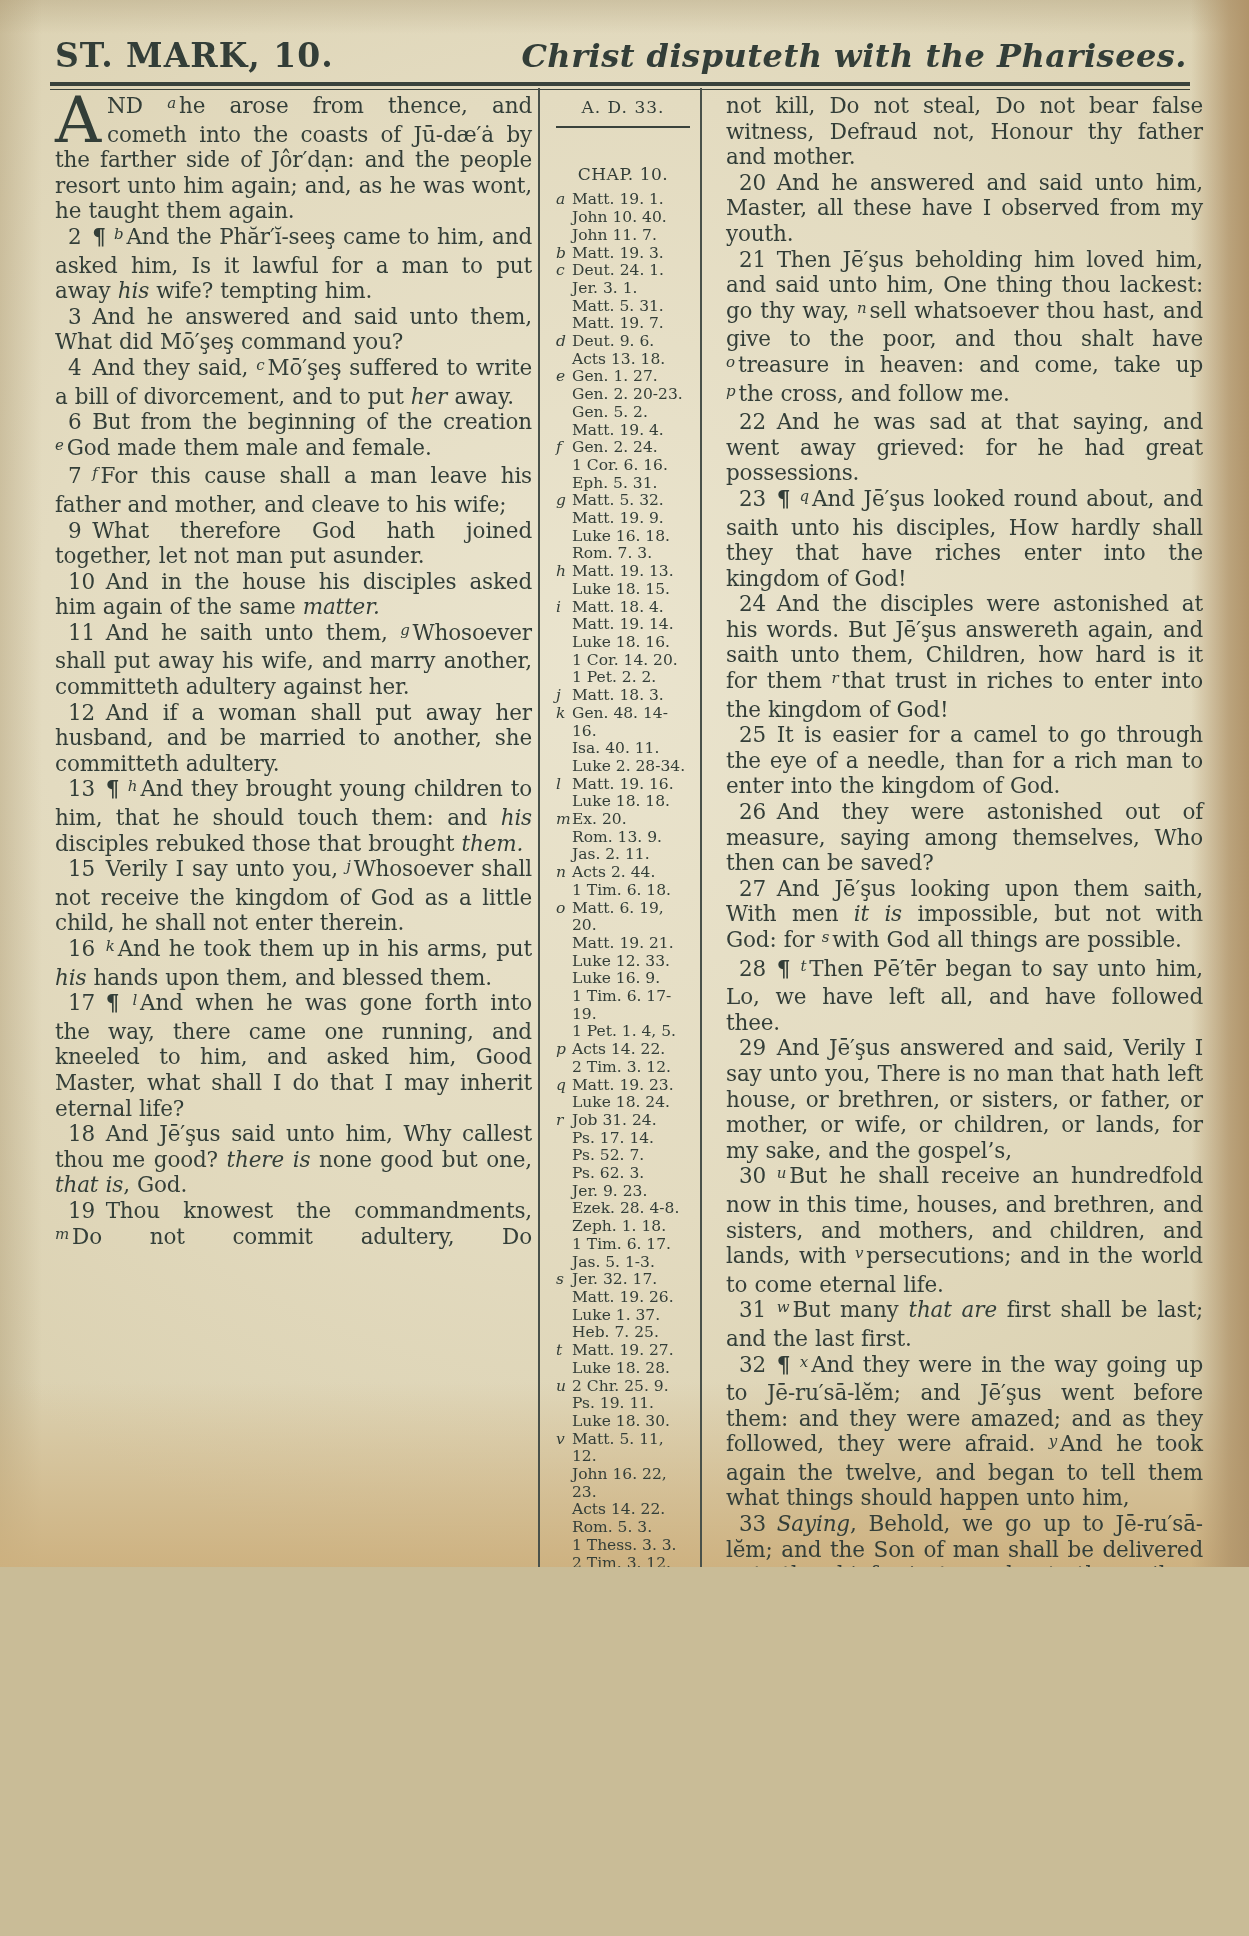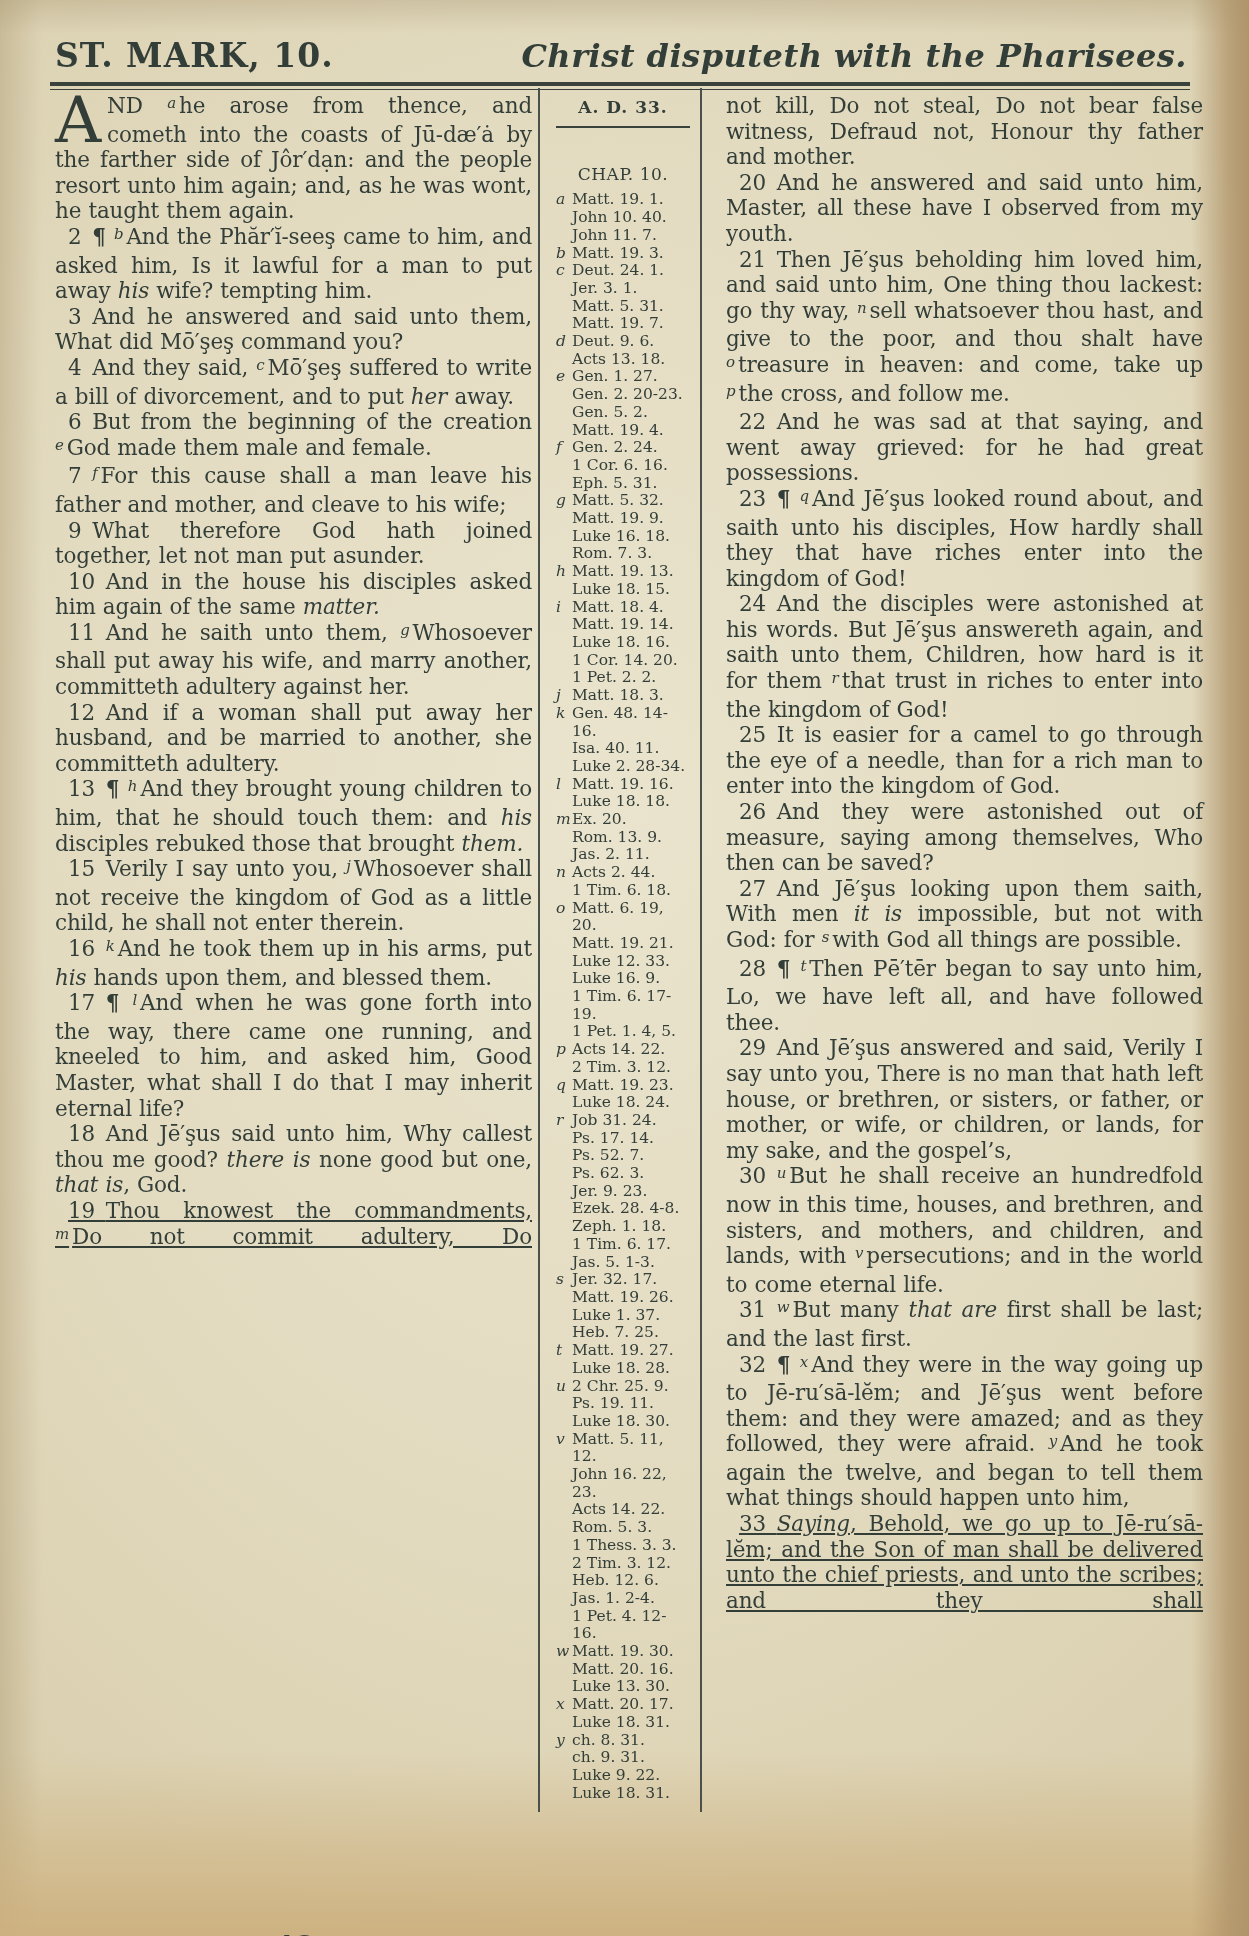--- a/index.html
+++ b/index.html
@@ -1,17 +1,17 @@
 <!DOCTYPE html>
 <html><head>
 <meta charset="utf-8">
 <style>
   html,body{margin:0;padding:0;background:#c9bc97;}
   .page{
-    position:relative;width:1249px;height:1936px;overflow:hidden;
+    position:relative;width:1249px;height:1567px;overflow:hidden;
     font-family:"DejaVu Serif","Liberation Serif",serif;
     color:#333e38;
     background-color:#e3dbbf;
     background-image:
       linear-gradient(to left,#b0946a 0,rgba(176,148,106,.78) 20px,rgba(176,148,106,0) 58px),
       linear-gradient(to top,rgba(205,176,126,.95) 0,rgba(205,176,126,.55) 80px,rgba(205,176,126,0) 185px),
       linear-gradient(to right,rgba(168,148,108,.38) 0,rgba(168,148,108,0) 42px),
       linear-gradient(to bottom,rgba(164,146,108,.32) 0,rgba(164,146,108,0) 34px),
       radial-gradient(ellipse 75% 60% at 48% 42%,#eae4ce 0%,#e3dbc0 60%,#dbd1b1 100%);
   }
@@ -22,28 +22,28 @@
     border-top:4px solid #39423b;border-bottom:1px solid #39423b;}
   .vrule{position:absolute;top:88px;height:1724px;width:2px;background:#49514a;}
   .vrule-1{left:538px;}
   .vrule-2{left:700px;}
   .col{position:absolute;top:93px;font-size:21.5px;line-height:25.6px;text-align:justify;
     letter-spacing:-.15px;word-spacing:.5px;}
   .col-left{left:55px;width:477px;}
   .col-right{left:726px;width:477px;}
   .verse{margin:0;text-indent:13px;}
   .verse.noindent{text-indent:0;}
-  .verse.full-last{text-align-last:justify;text-decoration:underline;}
+  .verse.full-last{text-align-last:justify;}
   .vnum{white-space:pre;}
   .it{font-style:italic;}
   .ref-sup{font-style:italic;font-size:15px;position:relative;top:-5px;margin-right:3px;}
   .pilcrow{font-weight:bold;}
   .dropcap{float:left;font-size:64px;line-height:50px;padding:2px 6px 0 0;}
   .col-center{position:absolute;left:550px;top:93px;width:146px;font-size:15.5px;line-height:17.7px;}
-  .ad{text-align:center;font-weight:bold;font-size:17px;letter-spacing:1px;margin-top:6px;}
+  .ad{text-align:center;font-weight:normal;font-size:17px;letter-spacing:1px;margin-top:6px;}
   .ad-rule{border-top:2px solid #39423b;margin:9px 6px 0 6px;}
   .chap{text-align:center;font-weight:normal;font-size:17px;letter-spacing:.5px;margin-top:38px;}
   .refs{margin-top:8px;padding-left:6px;}
   .ref-group{position:relative;padding-left:16px;}
   .ref-letter{position:absolute;left:0;top:0;font-style:italic;}
   .ref-line{white-space:nowrap;}
   .pageno{position:absolute;left:55px;width:477px;top:1930px;text-align:center;
     font-size:26px;font-weight:bold;}
 </style>
 </head>

